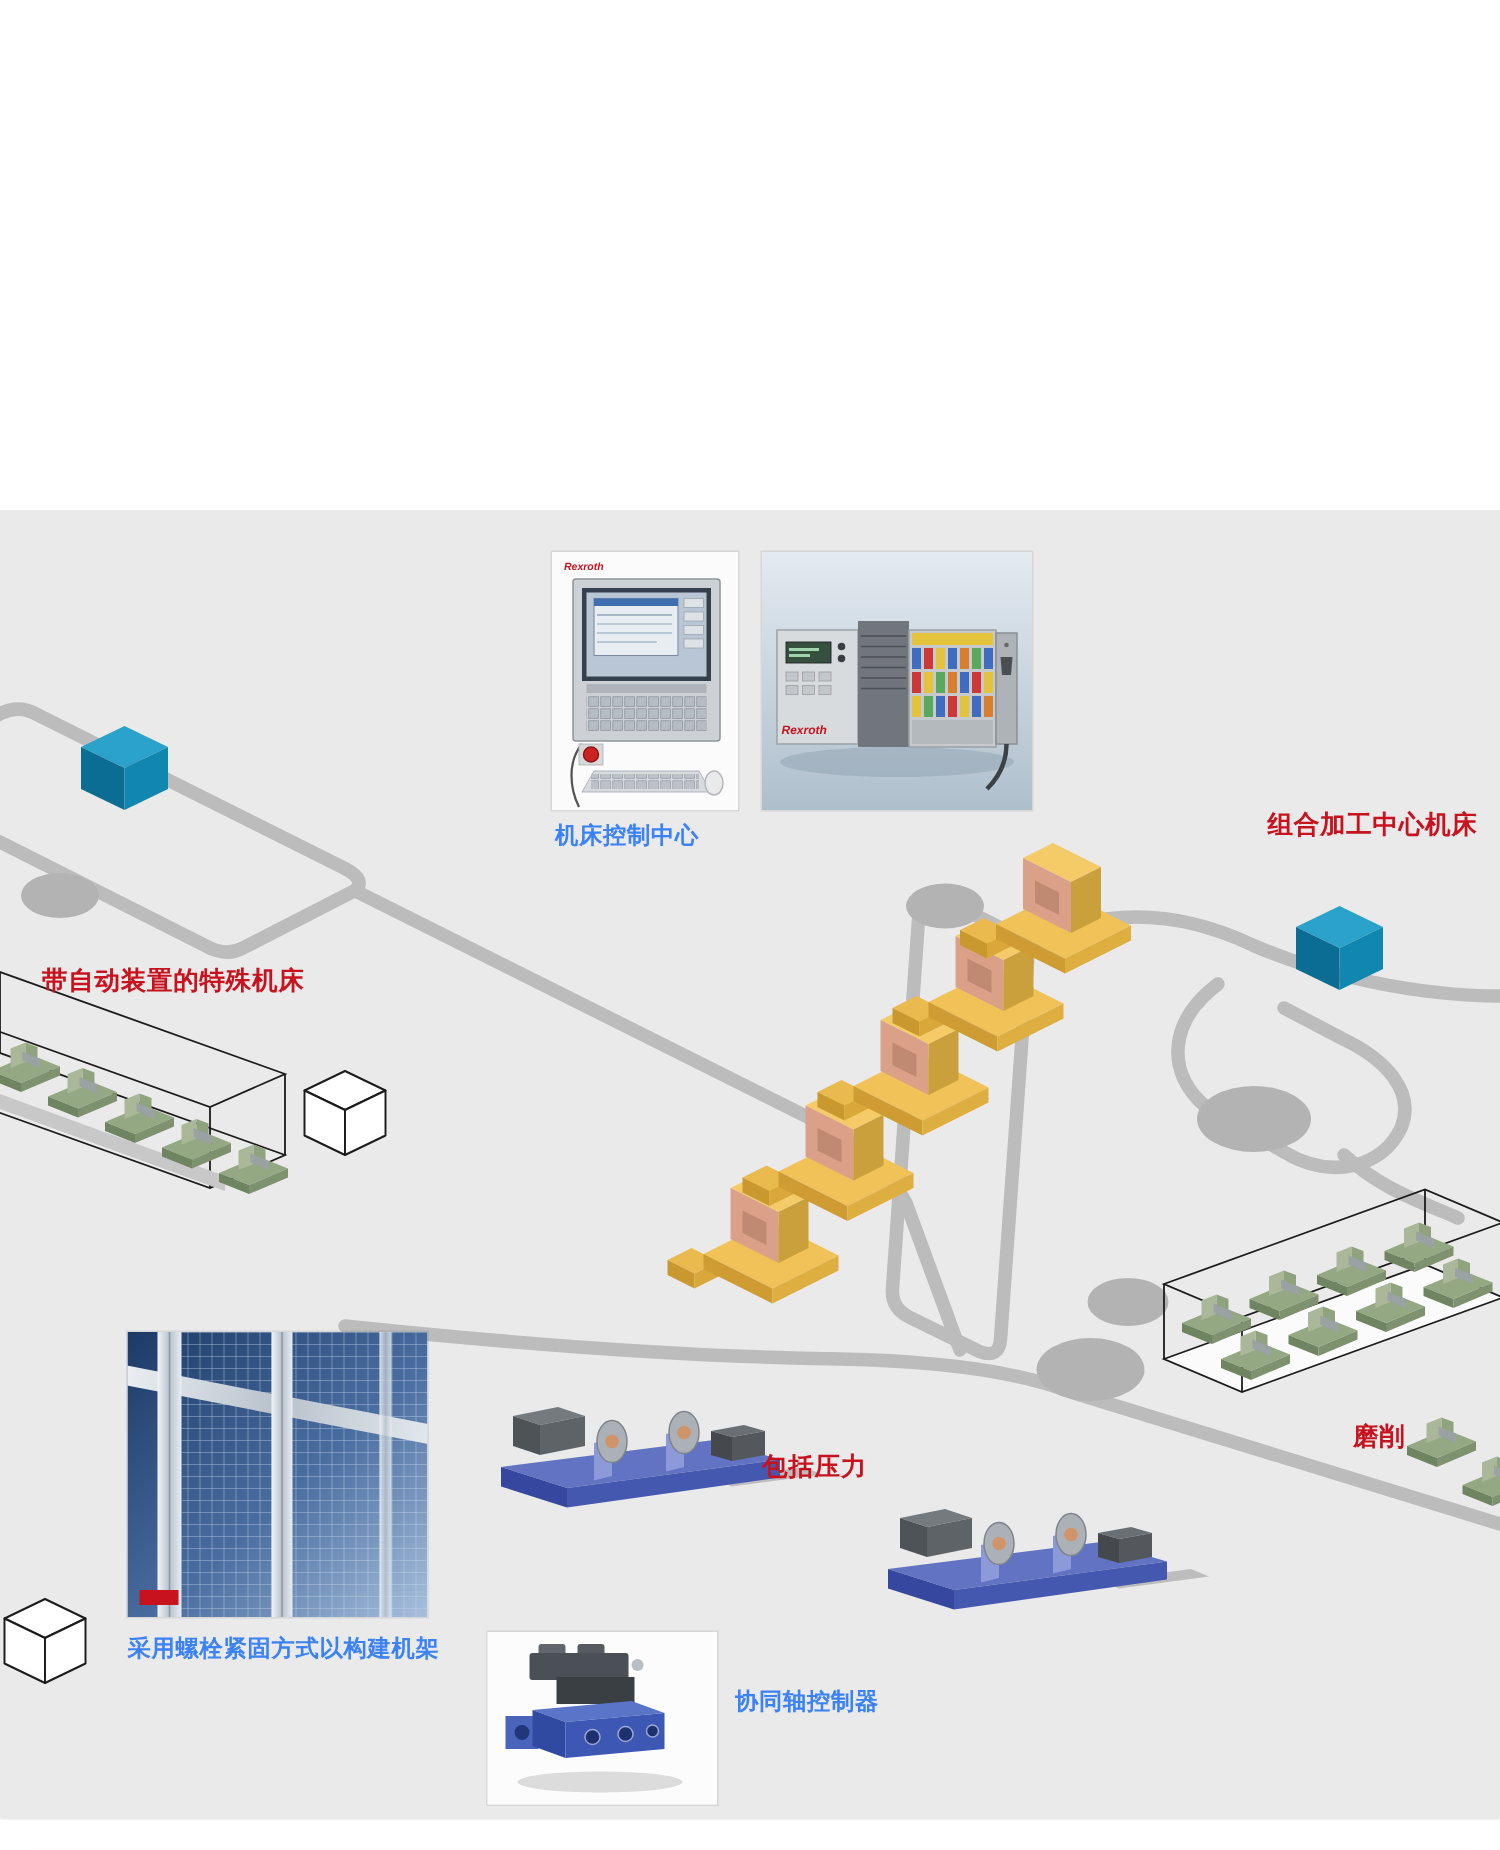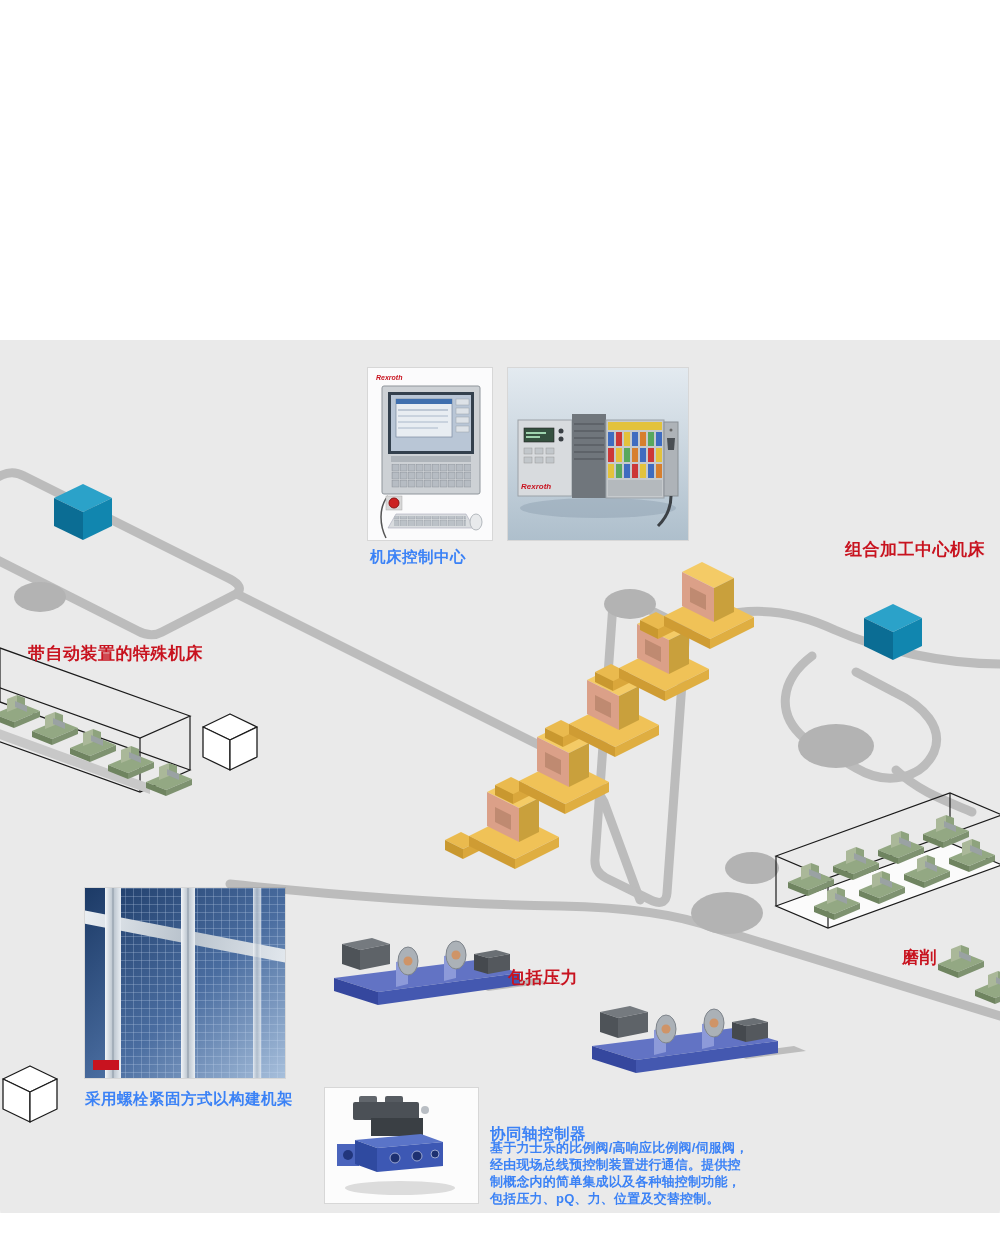--- a/index.html
+++ b/index.html
@@ -297,18 +297,14 @@
 
   <div class="txt label-red" style="left:28px;top:642px">带自动装置的特殊机床</div>
 
   <div class="txt label-red" style="left:508px;top:966px">包括压力</div>
 
   <div class="txt label-red" style="left:902px;top:946px">磨削</div>
 
   <div class="txt sec-title" style="left:85px;top:1089px">采用螺栓紧固方式以构建机架</div>
 
   <div class="txt sec-title" style="left:490px;top:1124px">协同轴控制器</div>
-  <div class="txt sec-body" style="left:490px;top:1139px;width:300px">基于力士乐的比例阀/高响应比例阀/伺服阀，
-经由现场总线预控制装置进行通信。提供控
-制概念内的简单集成以及各种轴控制功能，
-包括压力、pQ、力、位置及交替控制。</div>
 
 </div>
 
 </body></html>

